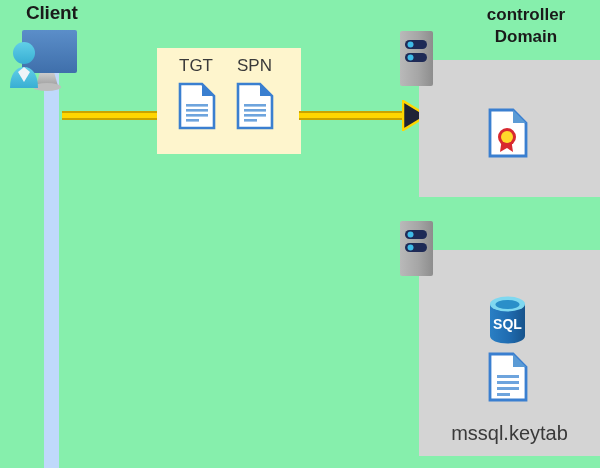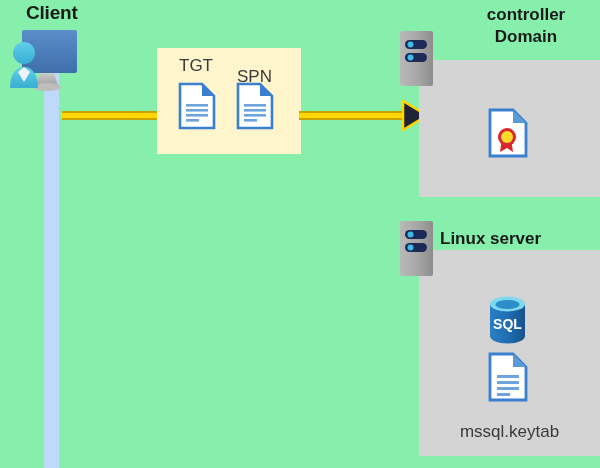--- a/index.html
+++ b/index.html
@@ -56,21 +56,21 @@
     background: #fef5cd;
   }
   .token-caption {
     position: absolute;
     top: 8px;
     font-size: 17px;
     color: #3a3a3a;
     white-space: nowrap;
   }
   #tgt-caption { left: 22px; }
-  #spn-caption { left: 80px; margin-top: 11px; }
+  #spn-caption { left: 80px; }
 
   
   #arrow-line-1 {
     left: 62px;
     top: 111px;
     width: 96px;
     height: 9px;
     background: #ffd600;
     border-top: 2px solid #c9a300;
     border-bottom: 2px solid #c9a300;
@@ -143,21 +143,21 @@
   
   #cert-icon  { left: 487px; top: 108px; width: 42px; height: 50px; }
   #sql-icon   { left: 485px; top: 295px; width: 45px; height: 50px; }
   #keytab-icon{ left: 487px; top: 352px; width: 42px; height: 50px; }
 
   #keytab-label {
     left: 419px;
     top: 422px;
     width: 181px;
     text-align: center;
-    font-size: 17px;
+    font-size: 20px;
     color: #3a3a3a;
     white-space: nowrap;
   }
 
   svg { display: block; }
 </style>
 </head>
 <body>
 
 <div id="canvas">
@@ -281,23 +281,20 @@
         </linearGradient>
       </defs>
       <rect x="0" y="0" width="33" height="55" rx="2" fill="url(#rackGrad2)"></rect>
       <rect x="5" y="9" width="22" height="9" rx="4.5" fill="#1e2a56"></rect>
       <circle cx="10.5" cy="13.5" r="3" fill="#3fbbe8"></circle>
       <rect x="5" y="22" width="22" height="9" rx="4.5" fill="#1e2a56"></rect>
       <circle cx="10.5" cy="26.5" r="3" fill="#3fbbe8"></circle>
     </svg>
   </div>
 
-  <div class="abs" id="linux-title">
-    <div>Linux server</div>
-  </div>
 
   <div class="abs" id="sql-icon">
     <svg width="45" height="50" viewBox="0 0 45 50">
       <defs>
         <linearGradient id="sqlBody" x1="0" y1="0" x2="1" y2="0">
           <stop offset="0%" stop-color="#2a7fc4"></stop>
           <stop offset="55%" stop-color="#1f6bb0"></stop>
           <stop offset="100%" stop-color="#17538b"></stop>
         </linearGradient>
       </defs>

